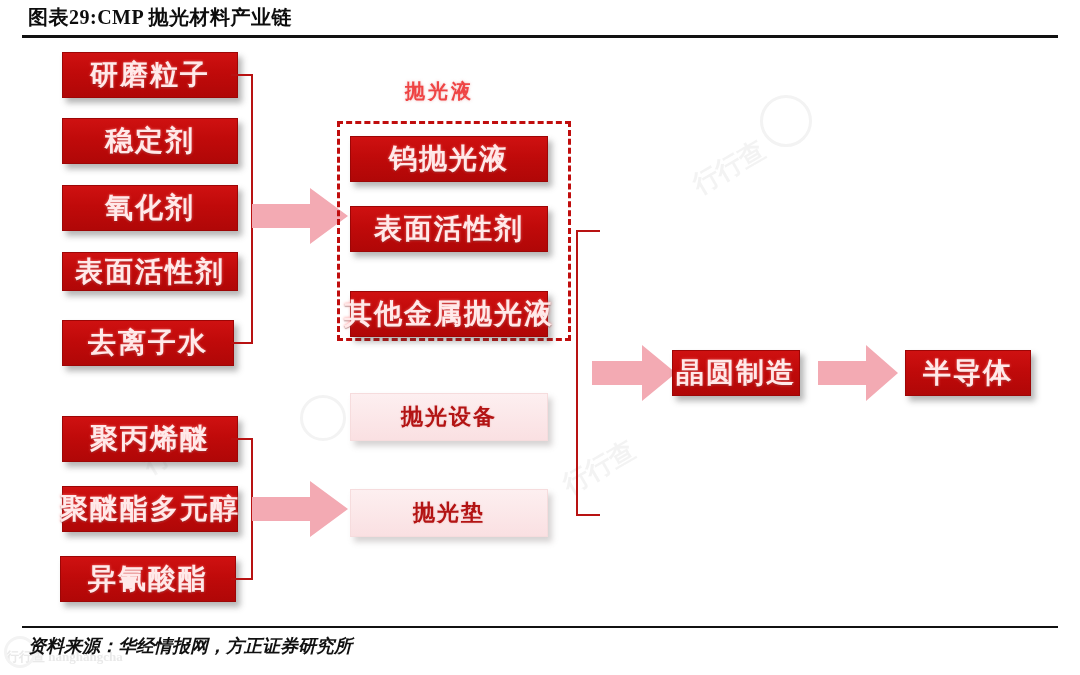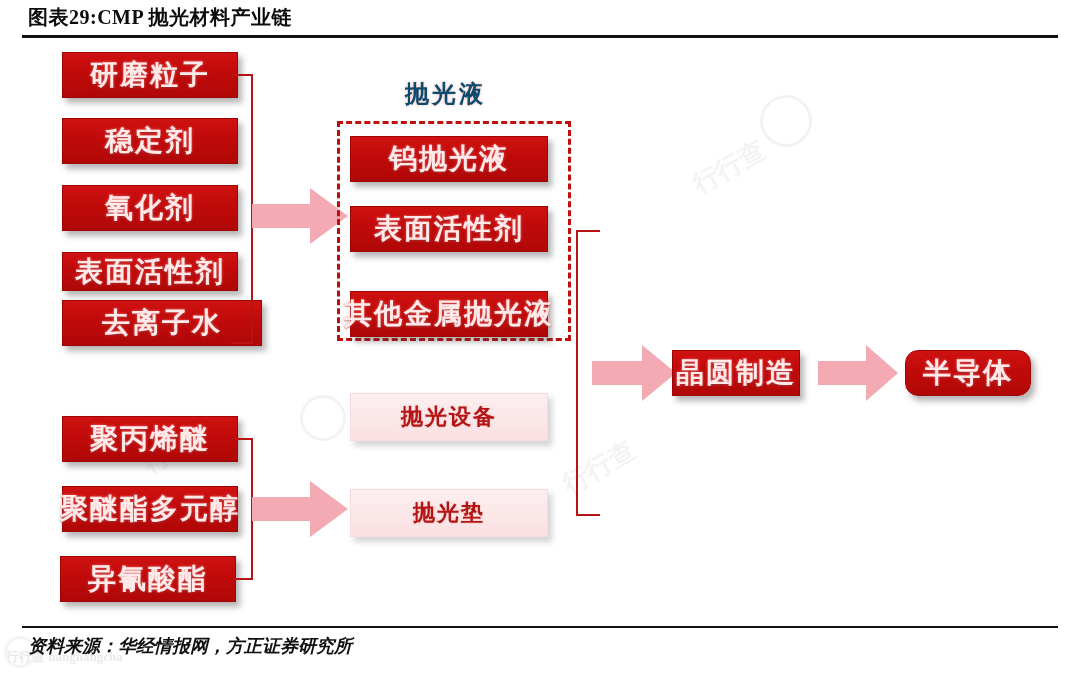--- a/index.html
+++ b/index.html
@@ -59,21 +59,21 @@
     box-shadow:4px 5px 6px rgba(120,110,110,.30);
     text-shadow:0 0 2px rgba(220,120,120,.45);
     font-size:22px;
     letter-spacing:2px;
   }
 
   
   .group-label{
     position:absolute;
     font-family:"Liberation Serif","DejaVu Serif",serif;
-    font-weight:bold;font-size:24px;color:#0c4a6e;
+    font-weight:bold;font-size:20px;color:#ef4444;
     letter-spacing:3px;
     text-shadow:0 0 3px rgba(220,110,110,.5);
     white-space:nowrap;
   }
 
   
   .dashed-box{
     position:absolute;
     border:3px dashed #c00d0d;
     box-sizing:border-box;
@@ -140,21 +140,21 @@
   </div>
   <div class="box box-red" style="left:62px;top:118px;width:176px;height:46px;align-items:center;">
     <span>稳定剂</span>
   </div>
   <div class="box box-red" style="left:62px;top:185px;width:176px;height:46px;">
     <span>氧化剂</span>
   </div>
   <div class="box box-red" style="left:62px;top:252px;width:176px;height:39px;">
     <span>表面活性剂</span>
   </div>
-  <div class="box box-red" style="left:62px;top:300px;width:200px;height:46px;">
+  <div class="box box-red" style="left:62px;top:320px;width:172px;height:46px;">
     <span>去离子水</span>
   </div>
 
   <div class="bracket bracket-right" style="left:231px;top:74px;width:22px;height:270px;"></div>
 
   <div class="arrow" style="left:252px;top:186px;">
     <svg width="96" height="60" viewBox="0 0 96 60" aria-hidden="true">
       <polygon points="0,18 58,18 58,2 96,30 58,58 58,42 0,42" fill="#f3aab3"></polygon>
     </svg>
   </div>
@@ -208,20 +208,20 @@
   <div class="box box-red" style="left:672px;top:350px;width:128px;height:46px;">
     <span>晶圆制造</span>
   </div>
 
   <div class="arrow" style="left:818px;top:343px;">
     <svg width="80" height="60" viewBox="0 0 80 60" aria-hidden="true">
       <polygon points="0,18 48,18 48,2 80,30 48,58 48,42 0,42" fill="#f3aab3"></polygon>
     </svg>
   </div>
 
-  <div class="box box-red" style="left:905px;top:350px;width:126px;height:46px;border-radius:13px;">
+  <div class="box box-red" style="left:905px;top:350px;width:126px;height:46px;">
     <span>半导体</span>
   </div>
 
   <div class="footer-rule"></div>
   <div class="source-note">资料来源：华经情报网，方正证券研究所</div>
 
 </div>
 
 </body></html>

